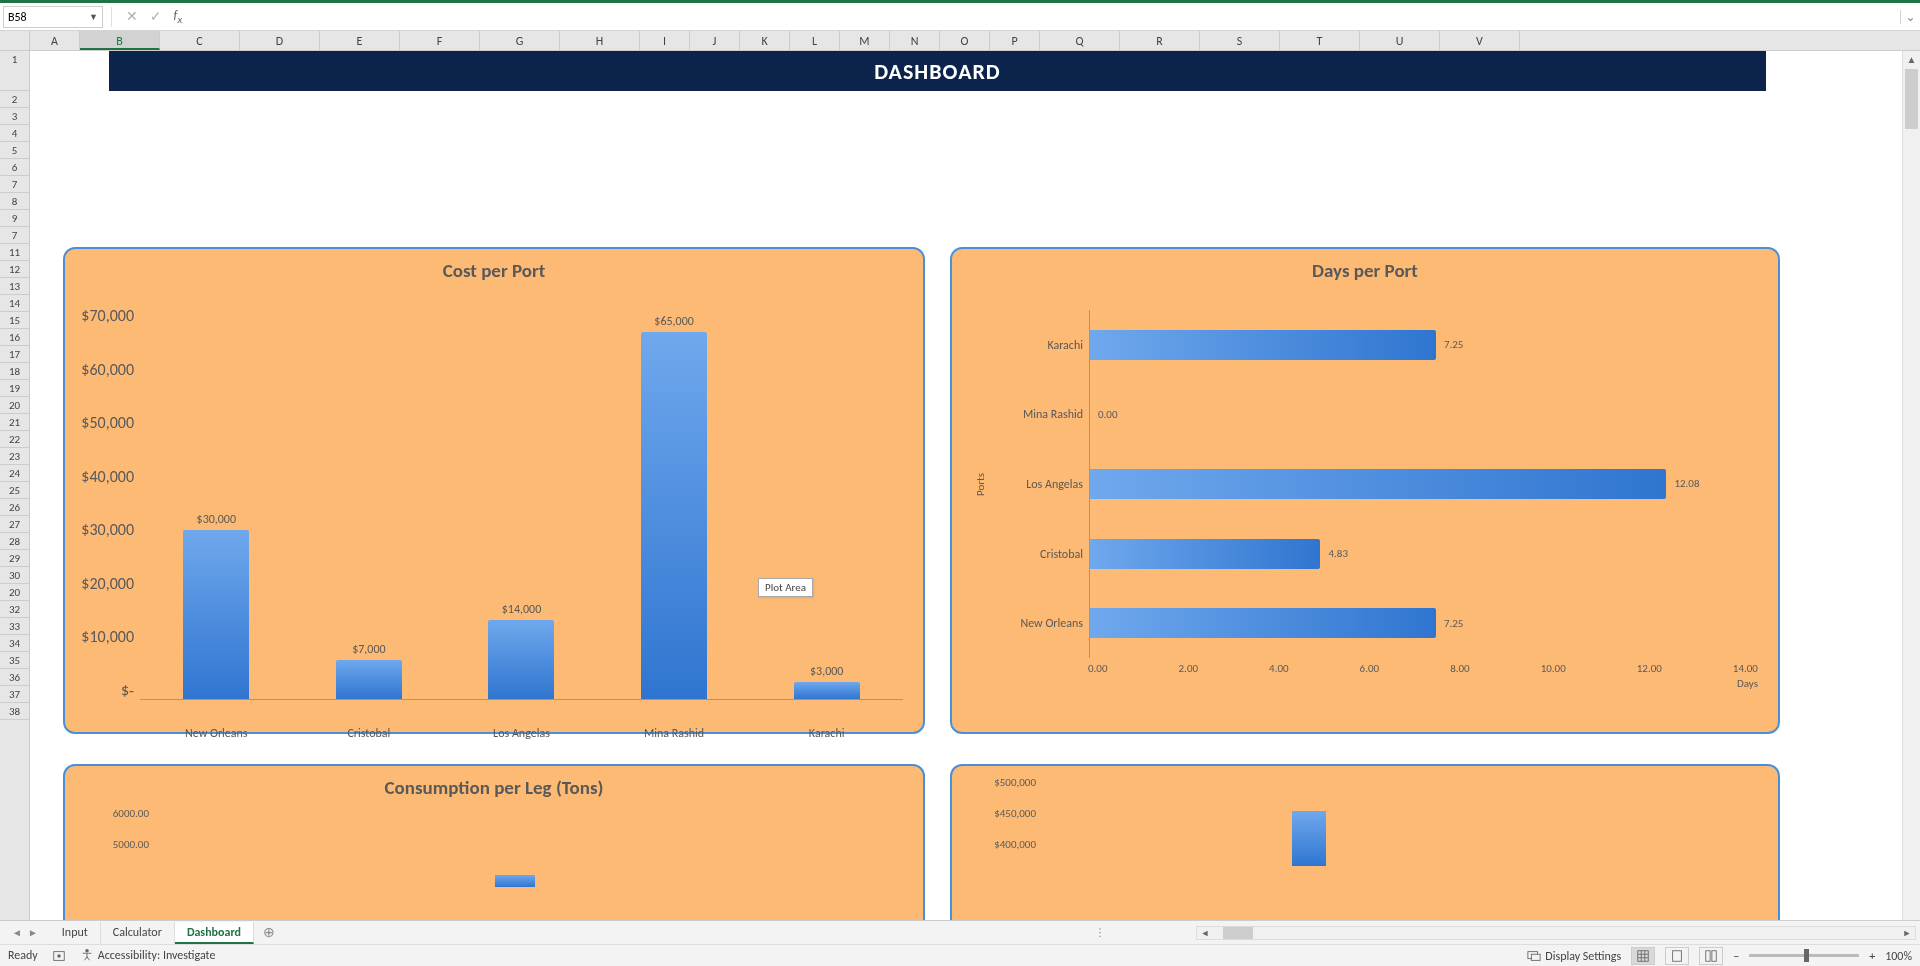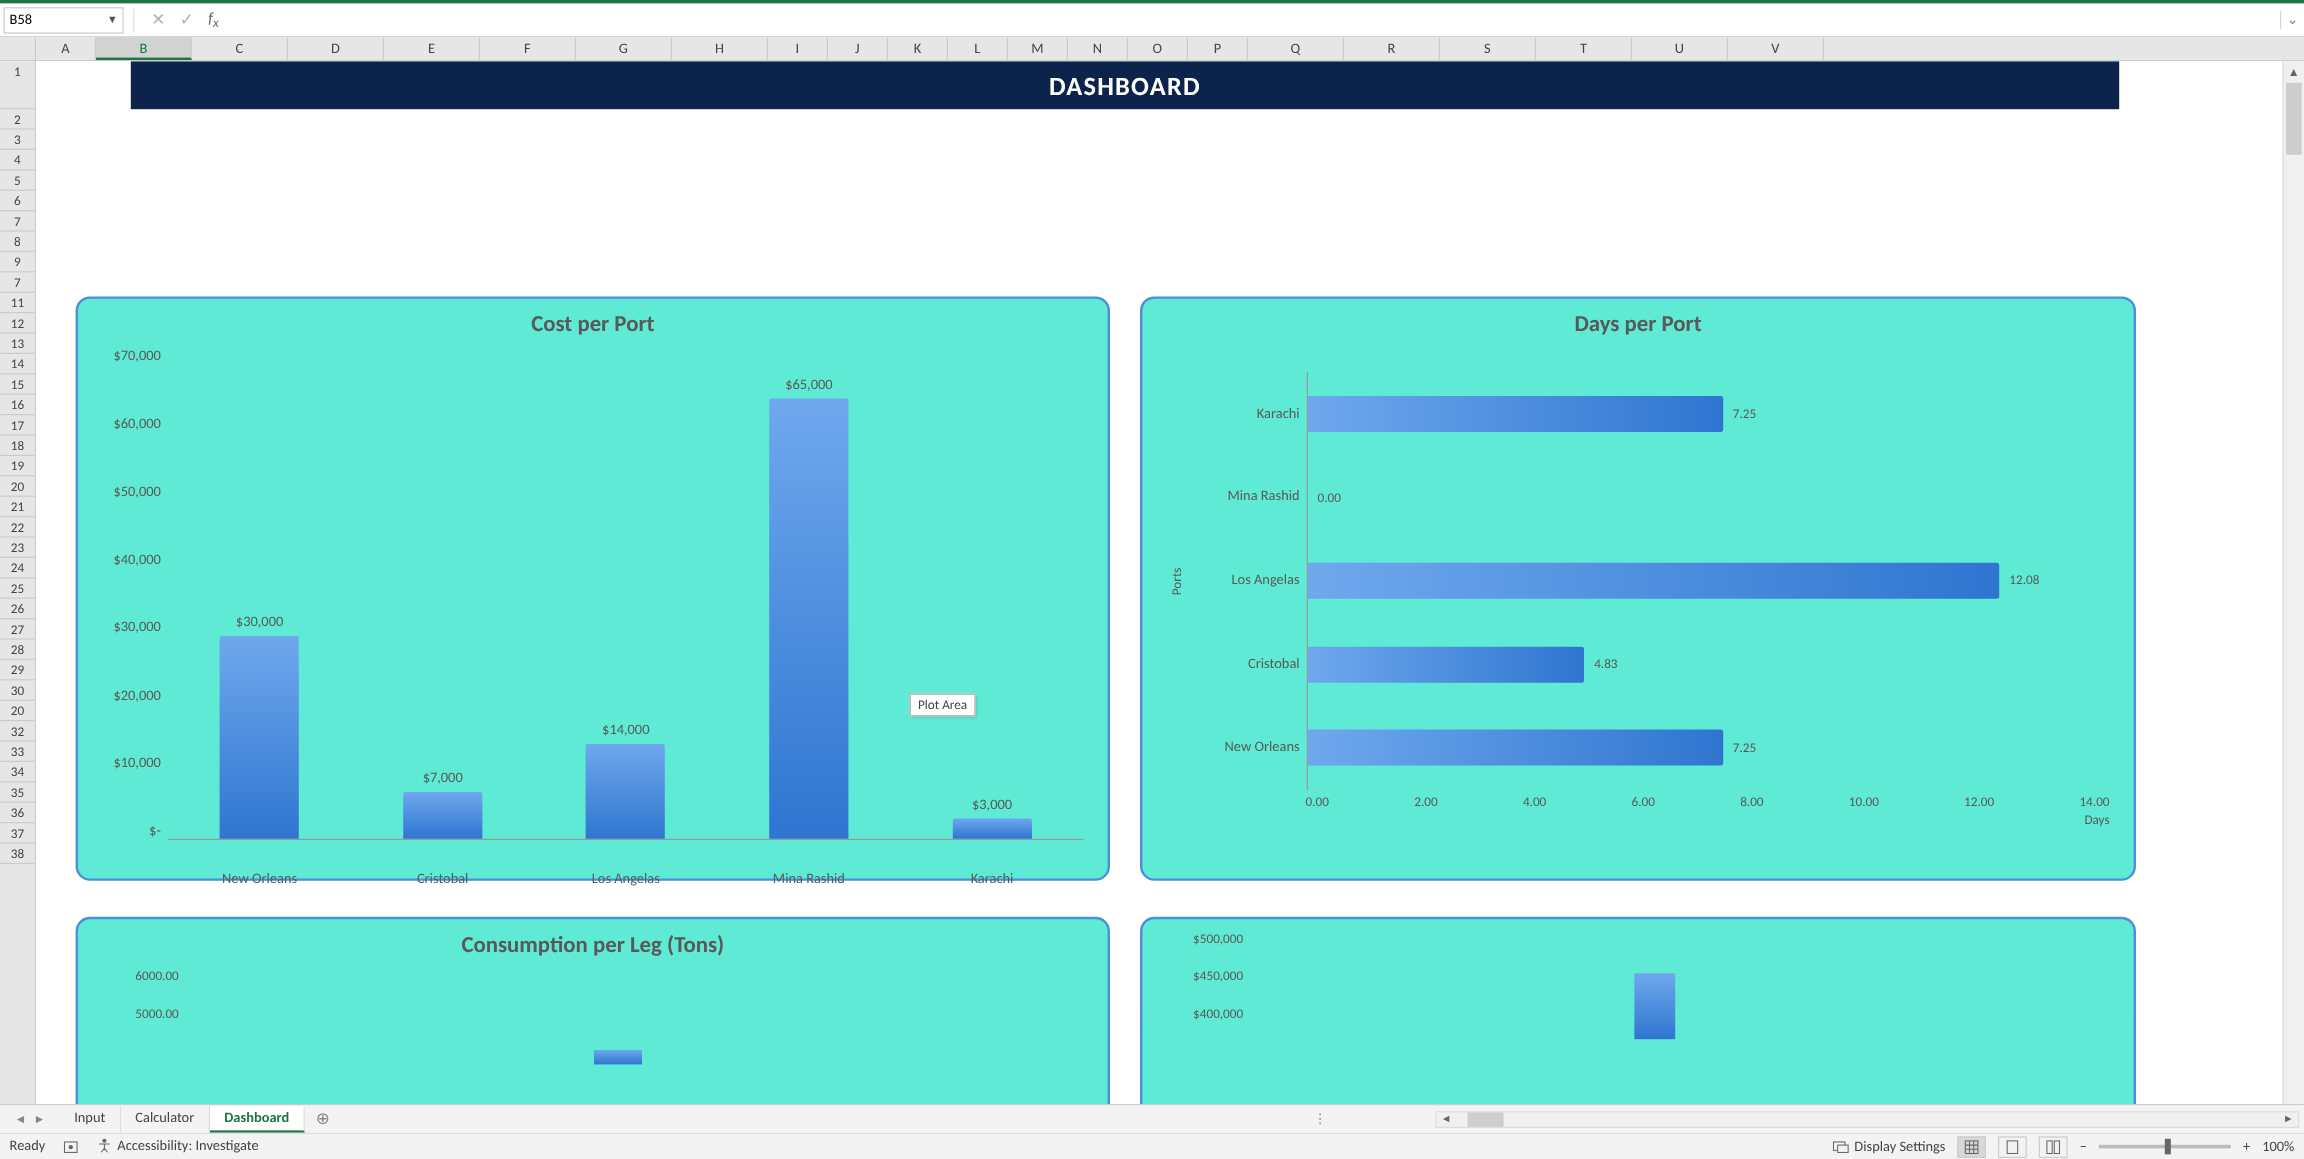--- a/index.html
+++ b/index.html
@@ -21,25 +21,25 @@
 .col-h.active { background: #d2d2d2; color: #0f7a3f; border-bottom: 2px solid #217346; }
 
 .sheet-area { position: relative; display: flex; height: 870px; }
 .row-headers { width: 30px; background: #e6e6e6; border-right: 1px solid #ccc; }
 .row-h { height: 17px; border-bottom: 1px solid #ccc; text-align: center; font-size: 11px; color: #444; line-height: 17px; }
 .row-h.tall { height: 40px; }
 .canvas { flex: 1; position: relative; background: #fff; overflow: hidden; }
 
 .dash-title { position: absolute; left: 79px; top: 0; width: 1657px; height: 40px; background: #0c244c; color: #fff; font-size: 22px; font-weight: bold; letter-spacing: 1px; display: flex; align-items: center; justify-content: center; }
 
-.chart-box { position: absolute; border: 2px solid #4a90d9; border-radius: 12px; background: #5eead4; padding: 10px 20px; }
+.chart-box { position: absolute; border: 2px solid #4a90d9; border-radius: 12px; background: #fdba74; padding: 10px 20px; }
 .chart-title { text-align: center; font-size: 19px; font-weight: 600; color: #595959; margin-bottom: 8px; }
 
 .bar-chart-v { position: relative; height: 430px; display: flex; }
-.y-axis { width: 55px; display: flex; flex-direction: column; justify-content: space-between; align-items: flex-end; padding-right: 6px; padding-bottom: 20px; color: #595959; font-size: 12px; }
+.y-axis { width: 55px; display: flex; flex-direction: column; justify-content: space-between; align-items: flex-end; padding-right: 6px; padding-bottom: 20px; color: #595959; font-size: 16px; margin-top: 16px; }
 .plot-v { flex: 1; position: relative; border-bottom: 1px solid #999; display: flex; align-items: flex-end; justify-content: space-around; margin-bottom: 20px; }
 .v-bar-group { flex: 1; display: flex; flex-direction: column; align-items: center; justify-content: flex-end; height: 100%; position: relative; }
 .v-bar { width: 66px; background: linear-gradient(to top, #2f75d0, #6fa8ed); border-radius: 2px 2px 0 0; }
 .v-label { color: #595959; font-size: 12px; margin-bottom: 4px; }
 .x-labels-v { position: absolute; bottom: -20px; left: 55px; right: 0; display: flex; justify-content: space-around; color: #595959; font-size: 12px; }
 
 .plot-tooltip { position: absolute; right: 90px; top: 288px; background: #fff; border: 1px solid #aaa; padding: 2px 6px; font-size: 11px; color: #444; box-shadow: 1px 1px 2px rgba(0,0,0,0.1); }
 
 .bar-chart-h { position: relative; height: 400px; display: flex; flex-direction: column; padding-top: 20px; }
 .h-plot { flex: 1; position: relative; display: flex; }
@@ -270,21 +270,21 @@
             <div>6000.00</div>
             <div>5000.00</div>
           </div>
         <div style="flex:1; position:relative;">
           <div style="position:absolute; left:340px; bottom:-10px; width:40px; height:12px; background:linear-gradient(to top,#2f75d0,#6fa8ed);"></div>
         </div>
       </div>
     </div>
 
     <div class="chart-box" style="left:920px; top:713px; width:830px; height:280px;">
-      <div style="display:flex; height:80px;">
+      <div style="display:flex; height:80px;flex-direction:column;">
         <div class="partial-y" id="cd-yaxis">
             <div>$500,000</div>
             <div>$450,000</div>
             <div>$400,000</div>
           </div>
         <div style="flex:1; position:relative;">
           <div style="position:absolute; left:320px; bottom:-10px; width:34px; height:55px; background:linear-gradient(to top,#2f75d0,#6fa8ed);"></div>
         </div>
       </div>
     </div>

